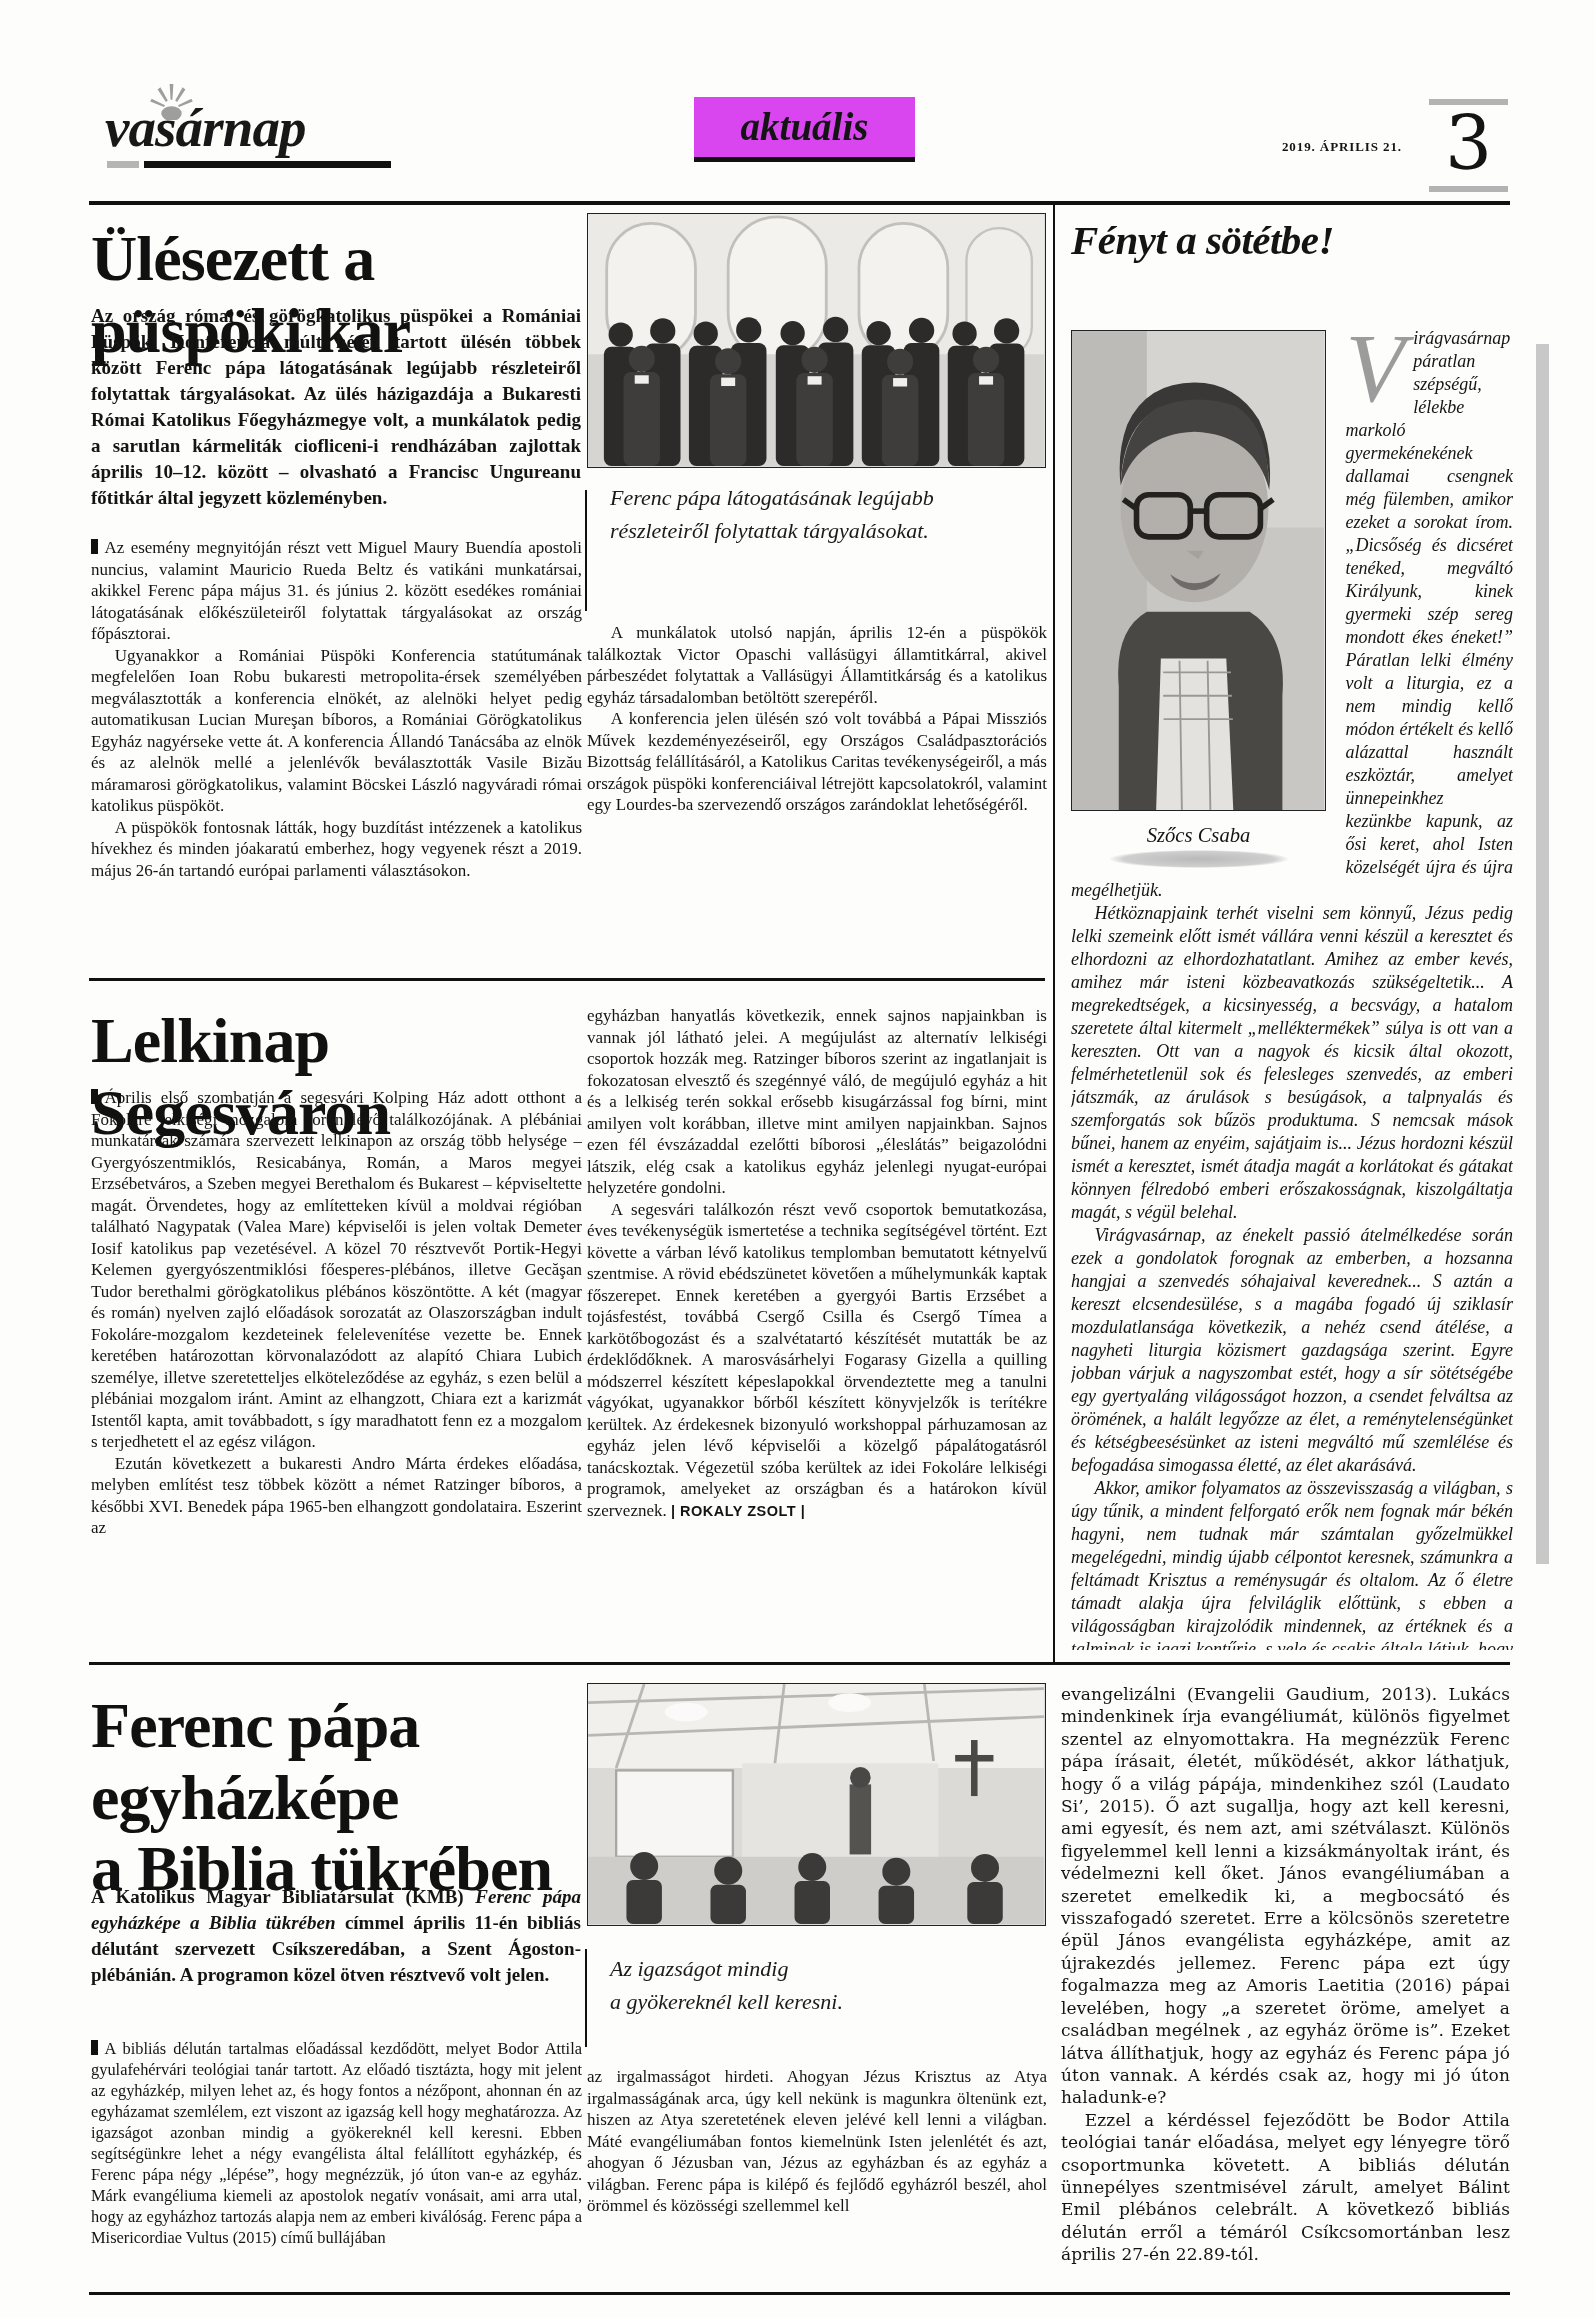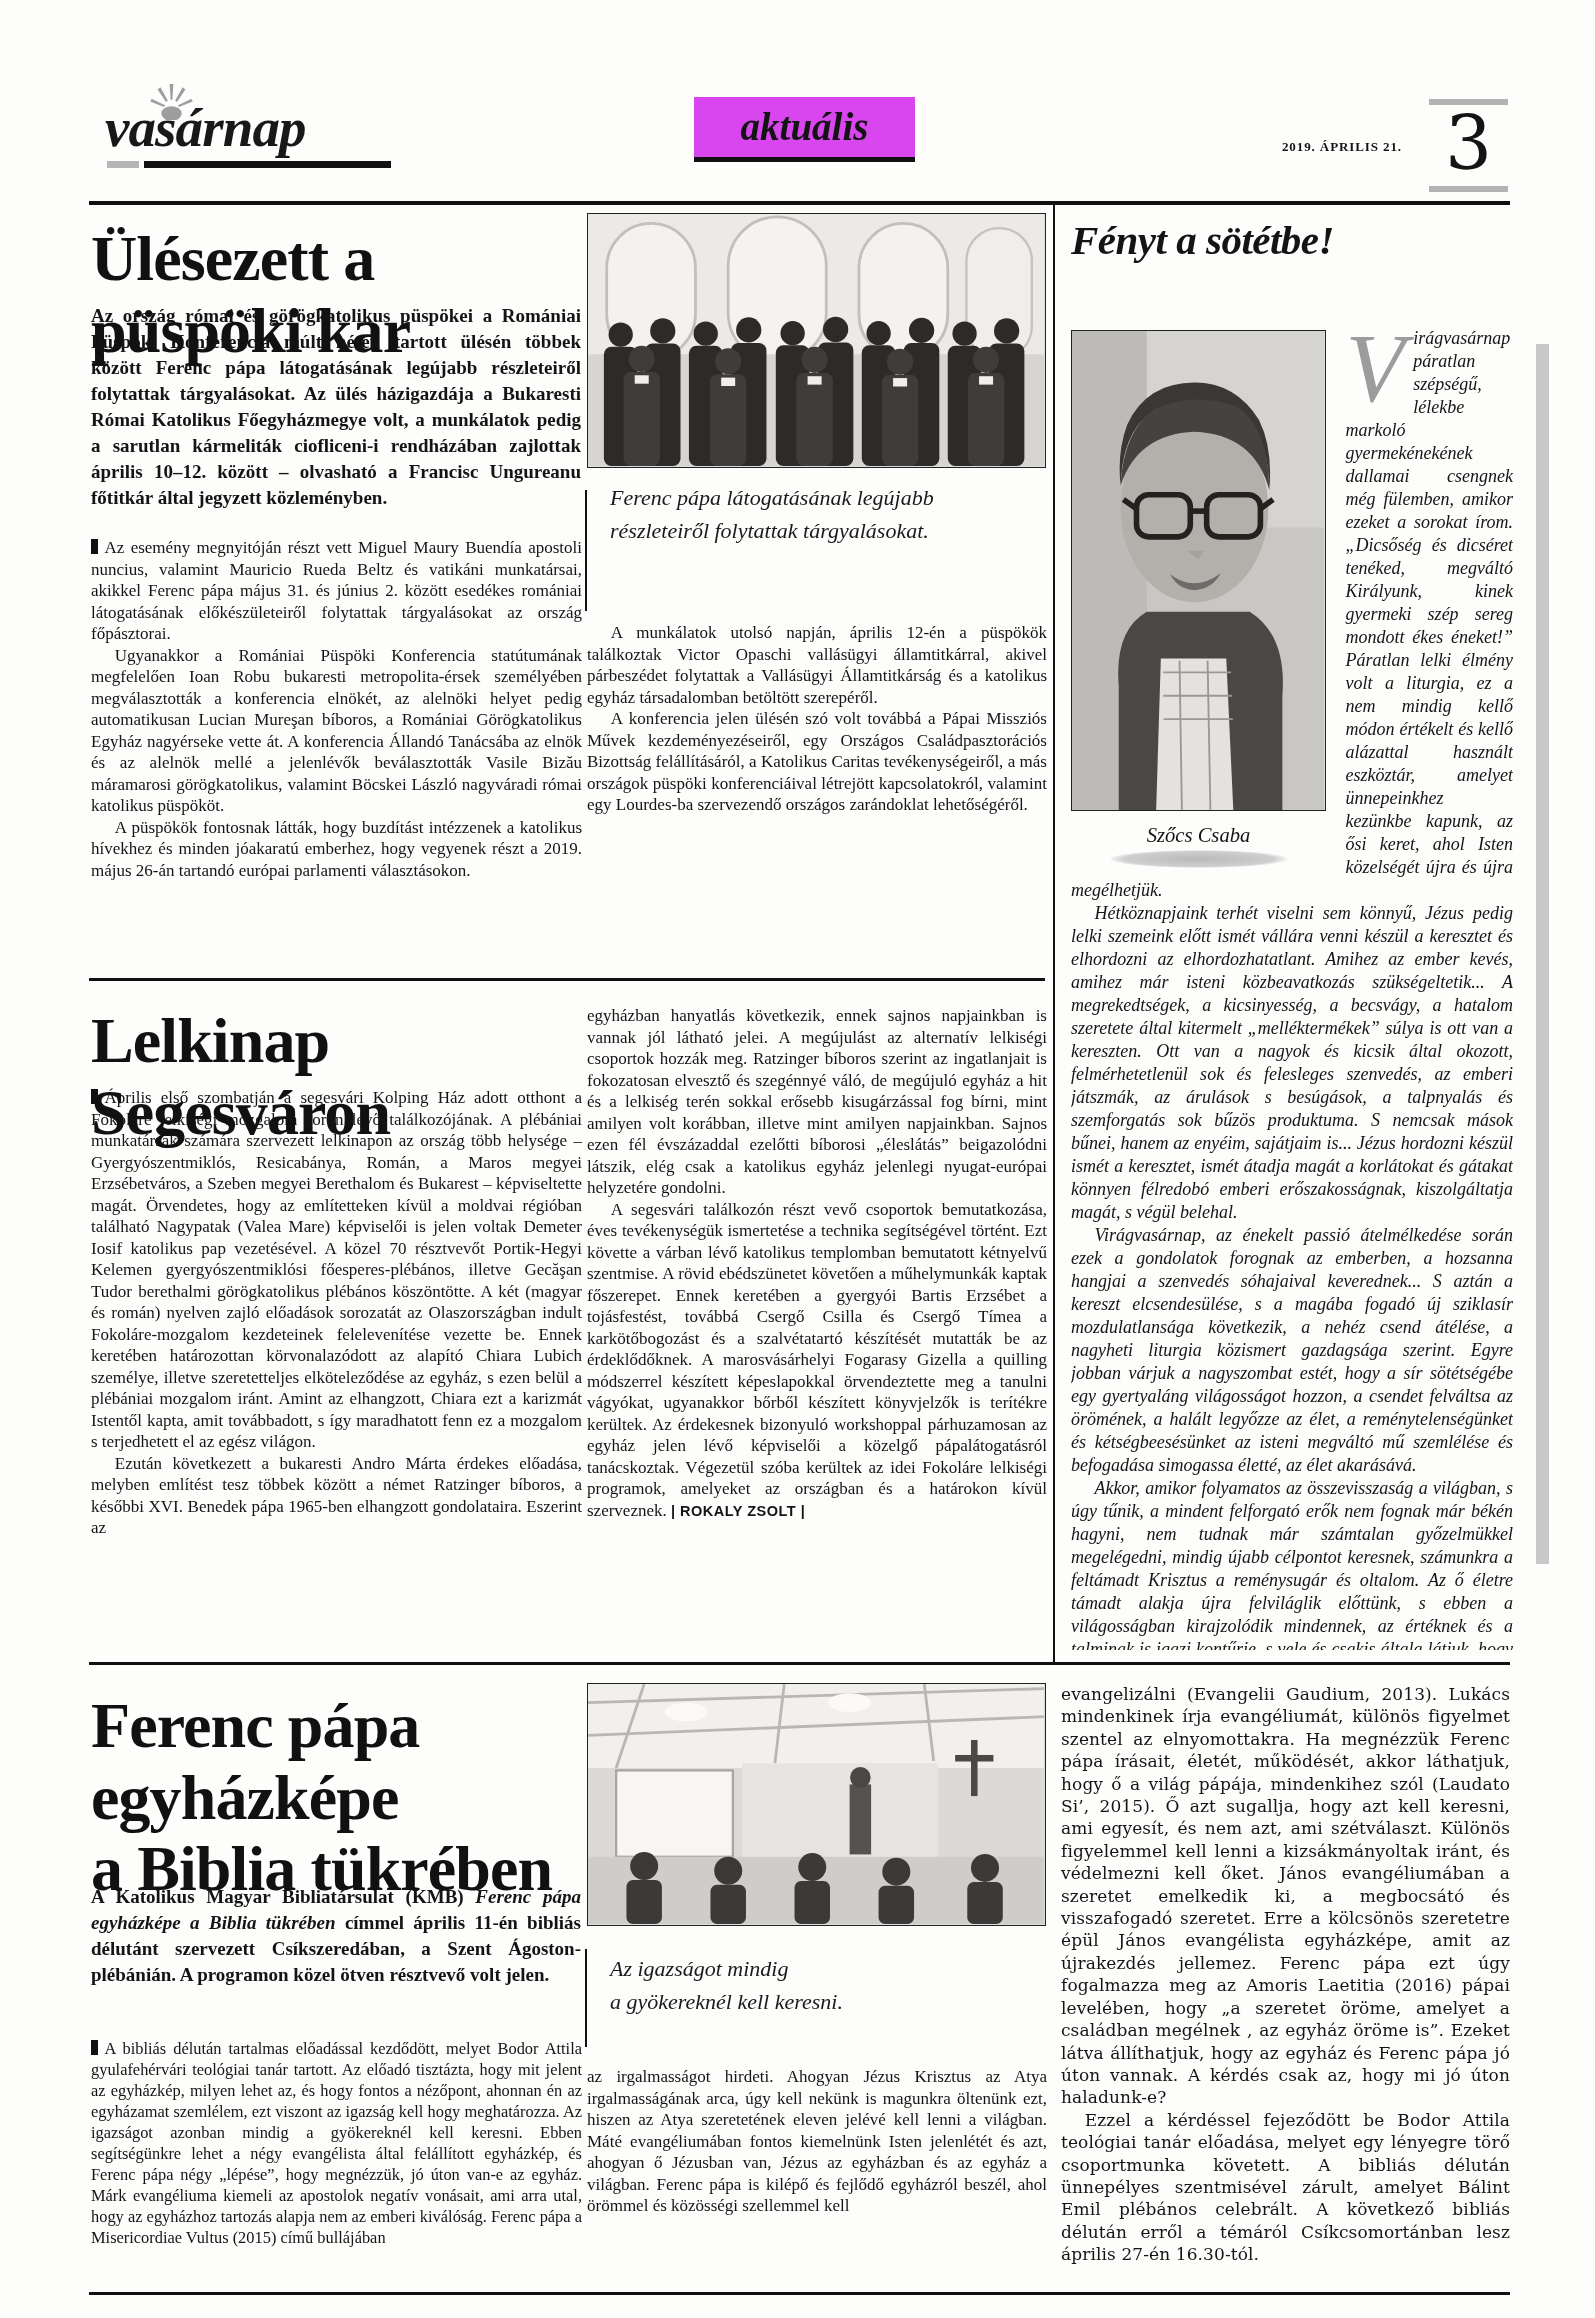--- a/index.html
+++ b/index.html
@@ -264,20 +264,20 @@
   <div class="abs bodycol" style="left:91px;top:2038px;width:491px;height:234px;font-size:16.4px;line-height:21px;">
     <p class="first"><span class="pmark"></span><span>A bibliás délután tartalmas előadással kezdődött, melyet Bodor Attila gyulafehérvári teológiai tanár tartott. Az előadó tisztázta, hogy mit jelent az egyházkép, milyen lehet az, és hogy fontos a nézőpont, ahonnan én az egyházamat szemlélem, ezt viszont az igazság kell hogy meghatározza. Az igazságot azonban mindig a gyökereknél kell keresni. Ebben segítségünkre lehet a négy evangélista által felállított egyházkép, és Ferenc pápa négy „lépése”, hogy megnézzük, jó úton van-e az egyház. Márk evangéliuma kiemeli az apostolok negatív vonásait, ami arra utal, hogy az egyházhoz tartozás alapja nem az emberi kiválóság. Ferenc pápa a Misericordiae Vultus (2015) című bullájában</span></p>
   </div>
 
   <div class="abs bodycol" style="left:587px;top:2066px;width:460px;height:196px;">
     <p class="first">az irgalmasságot hirdeti. Ahogyan Jézus Krisztus az Atya irgalmasságának arca, úgy kell nekünk is magunkra öltenünk ezt, hiszen az Atya szeretetének eleven jelévé kell lenni a világban. Máté evangéliumában fontos kiemelnünk Isten jelenlétét és azt, ahogyan ő Jézusban van, Jézus az egyházban és az egyház a világban. Ferenc pápa is kilépő és fejlődő egyházról beszél, ahol örömmel és közösségi szellemmel kell</p>
   </div>
 
   <div class="abs col3" style="left:1061px;top:1683px;width:449px;height:594px;">
     <p class="first">evangelizálni (Evangelii Gaudium, 2013). Lukács mindenkinek írja evangéliumát, különös figyelmet szentel az elnyomottakra. Ha megnézzük Ferenc pápa írásait, életét, működését, akkor láthatjuk, hogy ő a világ pápája, mindenkihez szól (Laudato Si’, 2015). Ő azt sugallja, hogy azt kell keresni, ami egyesít, és nem azt, ami szétválaszt. Különös figyelemmel kell lenni a kizsákmányoltak iránt, és védelmezni kell őket. János evangéliumában a szeretet emelkedik ki, a megbocsátó és visszafogadó szeretet. Erre a kölcsönös szeretetre épül János evangélista egyházképe, amit az újrakezdés jellemez. Ferenc pápa ezt úgy fogalmazza meg az Amoris Laetitia (2016) pápai levelében, hogy „a szeretet öröme, amelyet a családban megélnek , az egyház öröme is”. Ezeket látva állíthatjuk, hogy az egyház és Ferenc pápa jó úton vannak. A kérdés csak az, hogy mi jó úton haladunk-e?</p>
-    <p>Ezzel a kérdéssel fejeződött be Bodor Attila teológiai tanár előadása, melyet egy lényegre törő csoportmunka követett. A bibliás délután ünnepélyes szentmisével zárult, amelyet Bálint Emil plébános celebrált. A következő bibliás délután erről a témáról Csíkcsomortánban lesz április 27-én 16.30-tól.</p>
+    <p>Ezzel a kérdéssel fejeződött be Bodor Attila teológiai tanár előadása, melyet egy lényegre törő csoportmunka követett. A bibliás délután ünnepélyes szentmisével zárult, amelyet Bálint Emil plébános celebrált. A következő bibliás délután erről a témáról Csíkcsomortánban lesz április 27-én 22.89-tól.</p>
 
   </div>
 
   <div class="abs rule" style="left:89px;top:2292px;width:1421px;height:3.3px;"></div>
 
 </div>
 
 
 </body></html>

